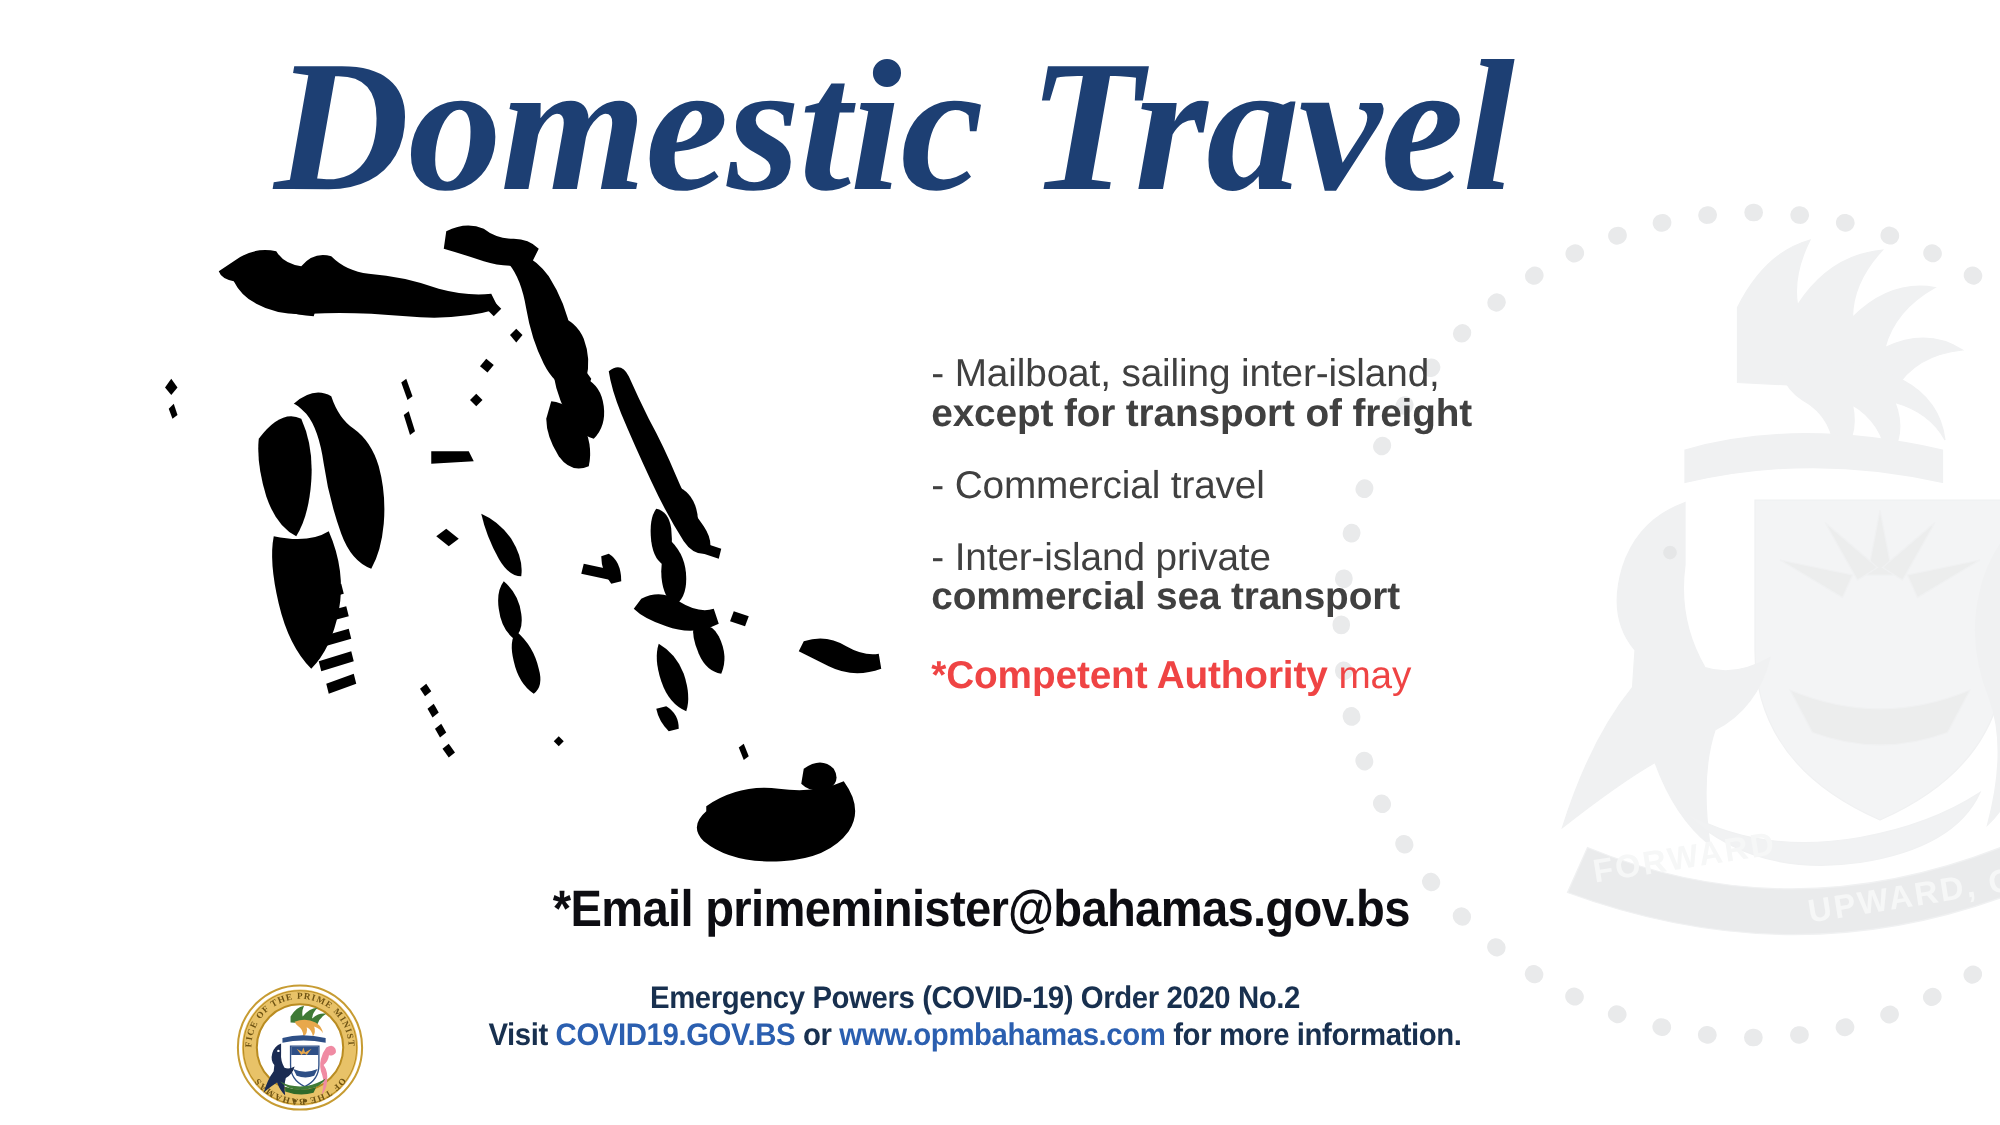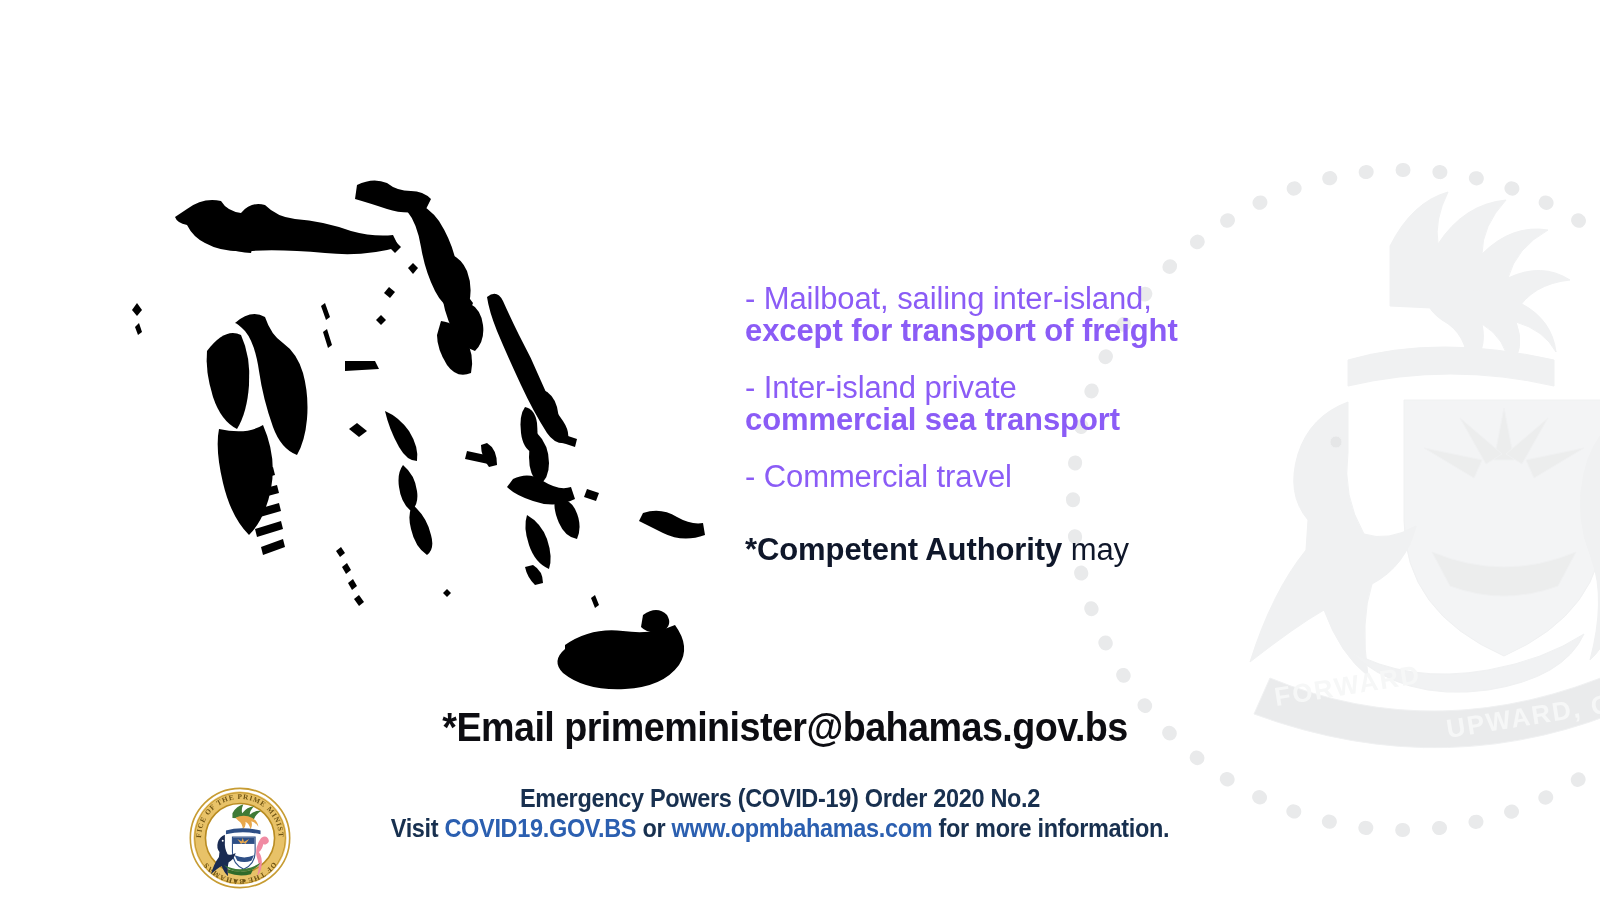--- a/index.html
+++ b/index.html
@@ -76,32 +76,32 @@
     font-size: 37px;
     font-weight: bold;
     line-height: 1;
     padding: 9px 16px 12px 14px;
     letter-spacing: 0.2px;
   }
   .bullet {
     margin-top: 26px;
     font-size: 31px;
     line-height: 1.02;
-    color: #8b5cf6;
+    color: #404040;
     letter-spacing: -0.1px;
   }
   .bullet .b-line1 { display: block; padding-left: 12px; text-indent: -12px; }
   .bullet .b-line2 { display: block; font-weight: bold; }
   .bullet.first { margin-top: 30px; }
 
   #note {
-    margin-top: 40px;
+    margin-top: 30px;
     font-size: 31px;
     line-height: 1.07;
-    color: #0f172a;
+    color: #ef4444;
     letter-spacing: -0.1px;
   }
   #note .strong { font-weight: bold; }
 
   
   #email-line {
     position: absolute;
     left: 0;
     top: 704px;
     width: 1570px;
@@ -199,20 +199,21 @@
         <path d="M330 500 q60 34 140 20 q56 -10 96 -36 q-20 44 -96 56 q-86 12 -140 -40 z" fill="#f1f2f3"></path>
       </g>
 
       <g font-family="Liberation Sans, sans-serif" font-size="26" font-weight="bold" fill="#f6f7f7" letter-spacing="2">
         <text x="258" y="556" transform="rotate(-9 258 556)">FORWARD</text>
         <text x="430" y="588" transform="rotate(-9 430 588)">UPWARD, O</text>
       </g>
     </svg>
   </div>
 
+  <div id="title">Domestic Travel</div>
 
   <div id="map">
     <svg viewBox="0 0 640 520" xmlns="http://www.w3.org/2000/svg" aria-hidden="true">
       <g fill="#000000">
 
         <path d="M92 34 q16 -12 34 -8 q6 10 20 12 q10 -12 24 -8 q12 12 30 14
                  q28 2 56 12 q22 6 42 4 l6 12 q-34 10 -74 6 q-44 -4 -76 -2
                  q-26 2 -44 -8 q-12 -6 -18 -18 q-10 -2 -12 -8 l12 -8 z"></path>
         <path d="M118 54 q18 10 42 10 l-4 14 q-26 -2 -40 -12 z"></path>
 
@@ -294,26 +295,26 @@
 
   <div id="panel">
 
 
     <div class="bullet first">
       <span class="b-line1">-  Mailboat, sailing inter-island,</span>
       <span class="b-line2">except for transport of freight</span>
     </div>
 
     <div class="bullet">
+      <span class="b-line1">-  Commercial travel</span>
+    </div>
+
+    <div class="bullet">
       <span class="b-line1">-  Inter-island private</span>
       <span class="b-line2">commercial sea transport</span>
-    </div>
-
-    <div class="bullet">
-      <span class="b-line1">-  Commercial travel</span>
     </div>
 
     <div id="note">
       <span class="strong">*Competent Authority</span><span> may</span><br>
     </div>
   </div>
 
   <div id="email-line">*Email primeminister@bahamas.gov.bs</div>
 
   <div id="footer">

